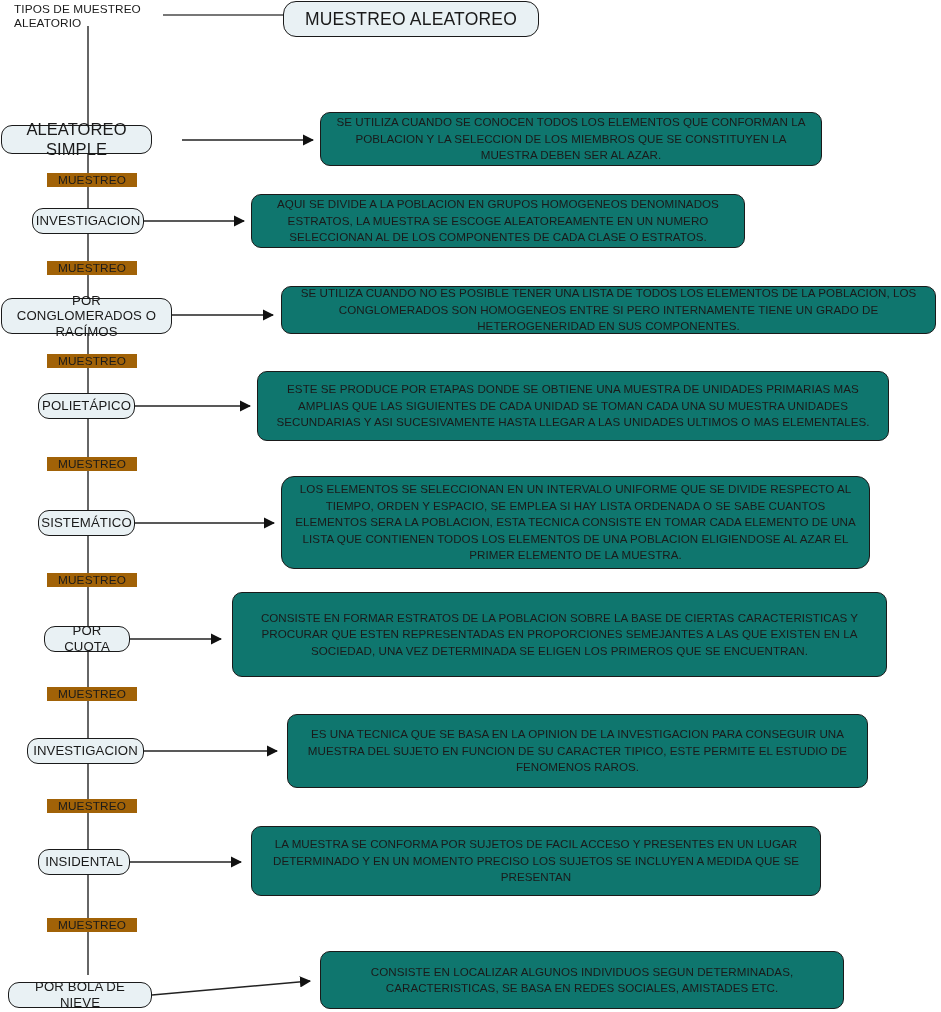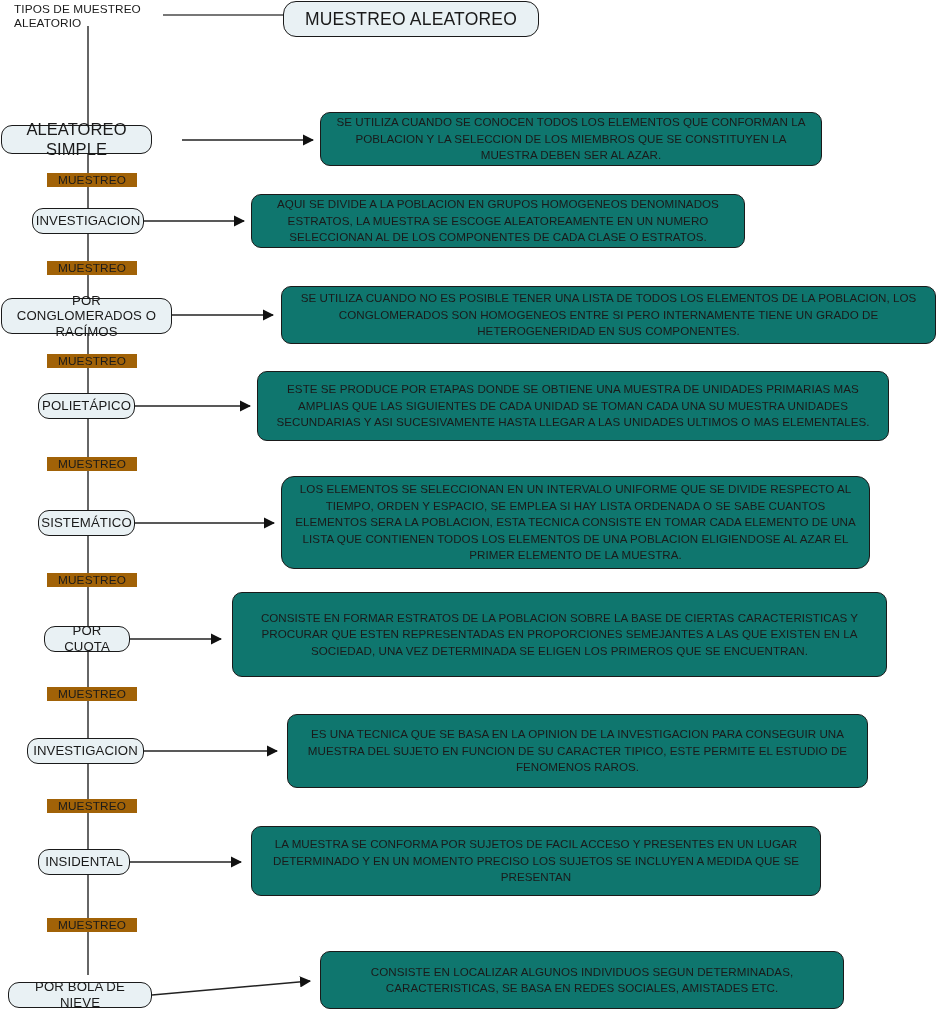--- a/index.html
+++ b/index.html
@@ -145,21 +145,21 @@
     <span>INVESTIGACION</span>
   </div>
   <div class="desc" style="left:251px; top:194px; width:494px; height:54px;">
     <span>AQUI SE DIVIDE A LA POBLACION EN GRUPOS HOMOGENEOS DENOMINADOS ESTRATOS, LA MUESTRA SE ESCOGE ALEATOREAMENTE EN UN NUMERO SELECCIONAN AL DE LOS COMPONENTES DE CADA CLASE O ESTRATOS.</span>
   </div>
   <div class="edge-label" style="left:47px; top:261px; width:82px;">MUESTREO</div>
 
   <div class="node node-branch" style="left:1px; top:298px; width:171px; height:36px;">
     <span>POR CONGLOMERADOS O RACÍMOS</span>
   </div>
-  <div class="desc" style="left:281px; top:286px; width:655px; height:58px;">
+  <div class="desc" style="left:281px; top:286px; width:655px; height:48px;">
     <span>SE UTILIZA CUANDO NO ES POSIBLE TENER UNA LISTA DE TODOS LOS ELEMENTOS DE LA POBLACION, LOS CONGLOMERADOS SON HOMOGENEOS ENTRE SI PERO INTERNAMENTE TIENE UN GRADO DE HETEROGENERIDAD EN SUS COMPONENTES.</span>
   </div>
   <div class="edge-label" style="left:47px; top:354px; width:82px;">MUESTREO</div>
 
   <div class="node node-branch" style="left:38px; top:393px; width:97px; height:26px;">
     <span>POLIETÁPICO</span>
   </div>
   <div class="desc" style="left:257px; top:371px; width:632px; height:70px;">
     <span>ESTE SE PRODUCE POR ETAPAS DONDE SE OBTIENE UNA MUESTRA DE UNIDADES PRIMARIAS MAS AMPLIAS QUE LAS SIGUIENTES DE CADA UNIDAD SE TOMAN CADA UNA SU MUESTRA UNIDADES SECUNDARIAS Y ASI SUCESIVAMENTE HASTA LLEGAR A LAS UNIDADES ULTIMOS O MAS ELEMENTALES.</span>
   </div>

